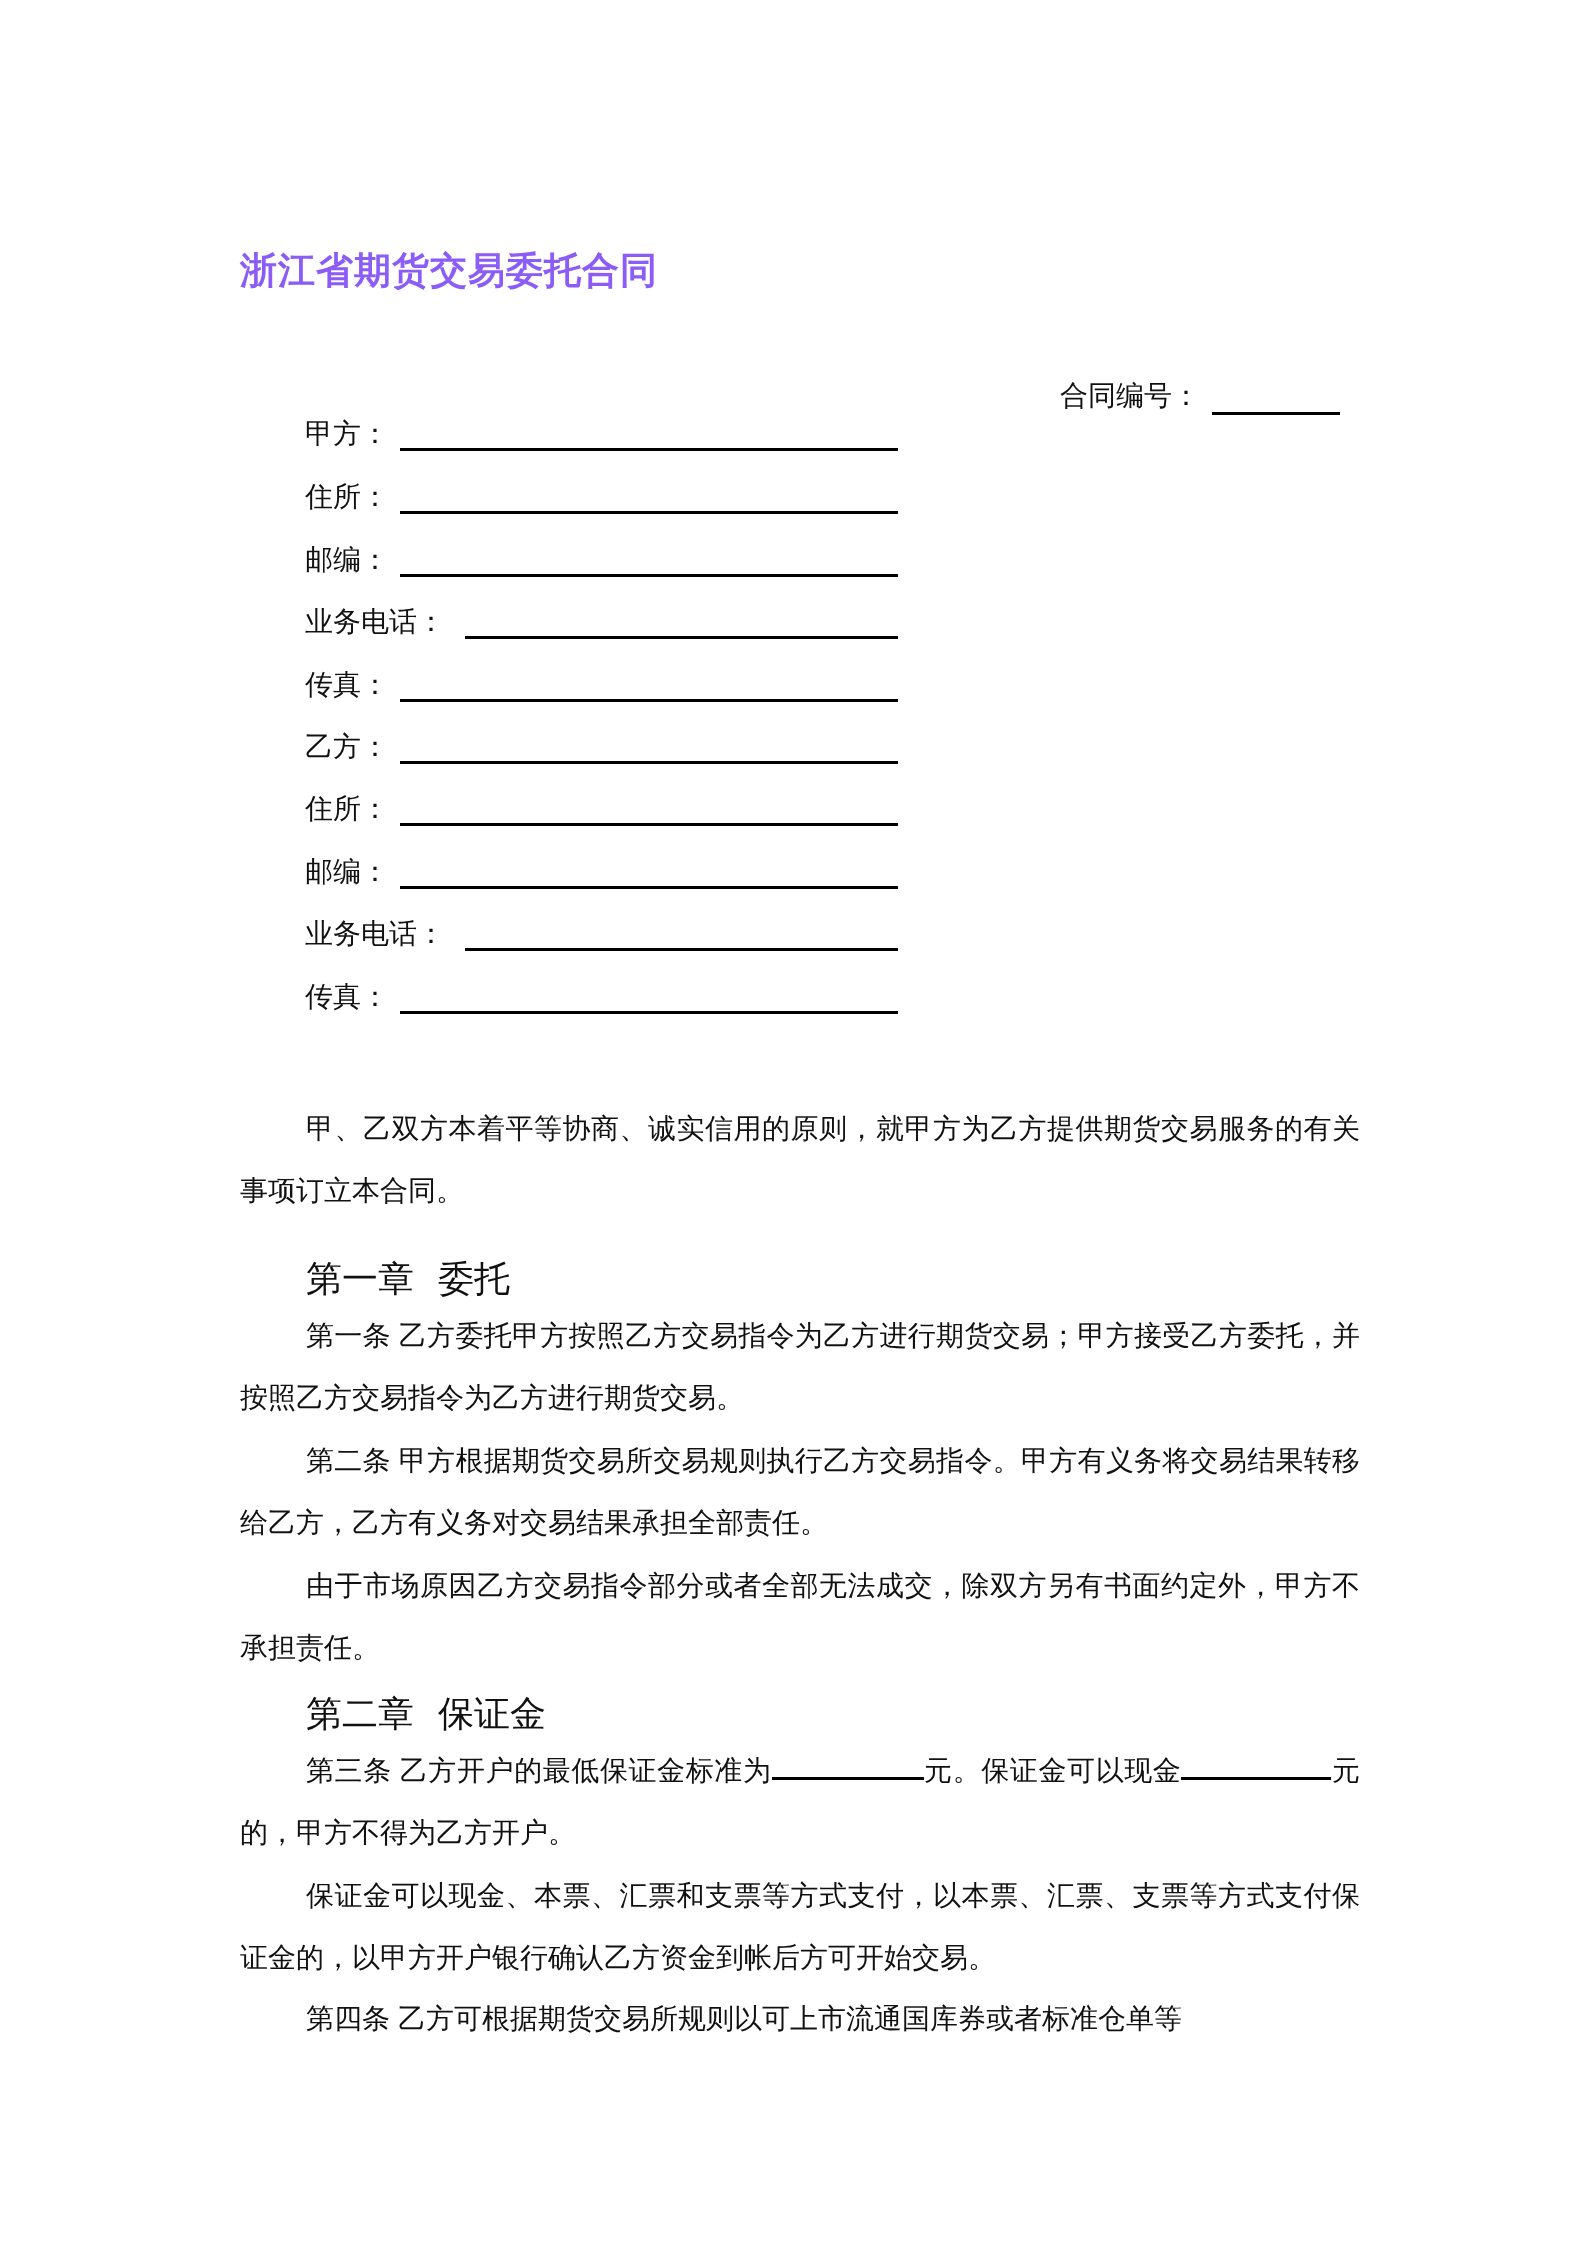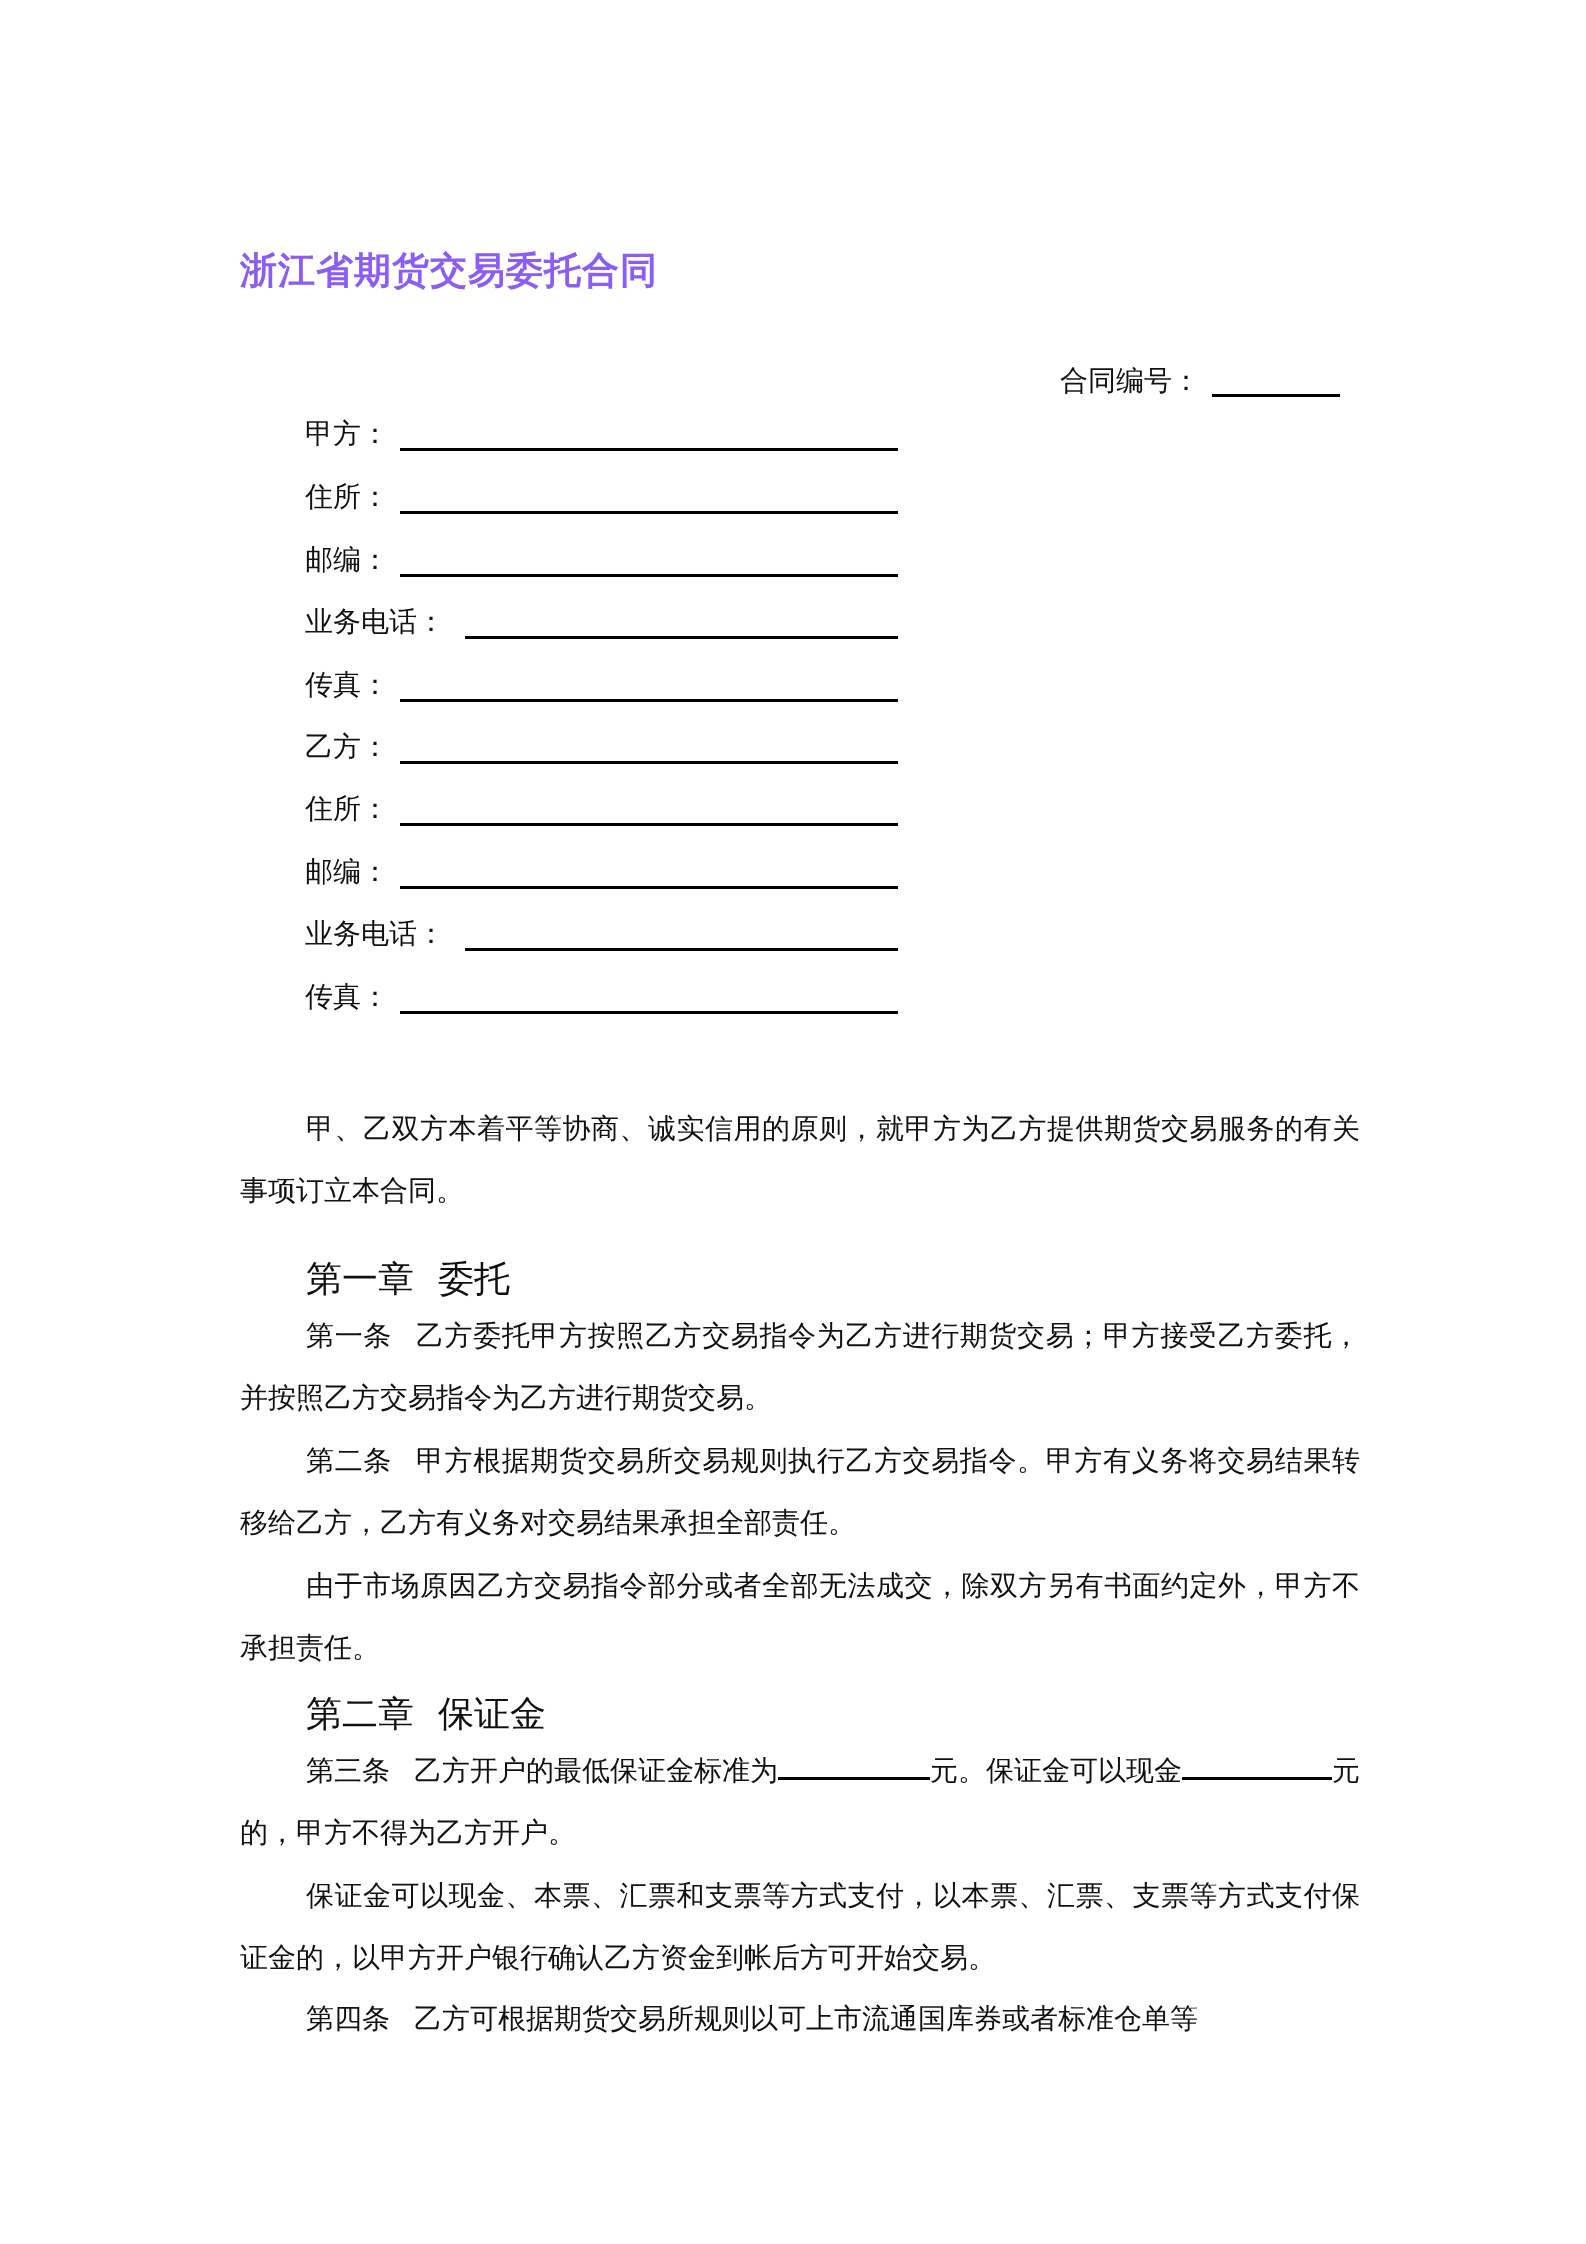--- a/index.html
+++ b/index.html
@@ -1,30 +1,30 @@
 <!DOCTYPE html>
 <html><head>
 <meta charset="utf-8">
 <style>
   html, body { margin:0; padding:0; background:#ffffff; }
   body { width:1586px; height:2244px; position:relative; overflow:hidden;
          font-family:"DejaVu Serif","Liberation Serif",serif; color:#111; }
   .title { position:absolute; left:240px; top:246px; font-family:"DejaVu Sans","Liberation Sans",sans-serif;
            font-weight:bold; font-size:37px; letter-spacing:1px; color:#8b5cf6; }
-  .contract-no { position:absolute; left:1060px; top:362px; font-size:28px; display:flex; align-items:center; }
+  .contract-no { position:absolute; left:1060px; top:377px; font-size:28px; display:flex; align-items:flex-end; }
   .contract-no .blank { display:inline-block; width:128px; border-bottom:3px solid #000; margin-left:12px; height:28px; }
   .field { position:absolute; left:305px; font-size:28px; height:40px; }
   .field .label { position:absolute; left:0; top:0; white-space:nowrap; }
   .field .line { position:absolute; top:33px; border-bottom:3px solid #000; height:0; }
   .para { position:absolute; left:240px; width:1120px; font-size:28px; line-height:62px; text-align:justify; }
   .indent { text-indent:66px; }
   .heading { position:absolute; left:306px; font-size:36px; }
   .heading span + span { margin-left:24px; }
   .blank-inline { display:inline-block; border-bottom:3px solid #000; height:22px; vertical-align:baseline; }
-  .art-no { margin-right:24px; }
+  .art-no { margin-right:8px; }
 </style>
 </head>
 <body>
 
 <div>
 
   <div class="title">浙江省期货交易委托合同</div>
 
   <div class="contract-no">
     <span>合同编号：</span>

